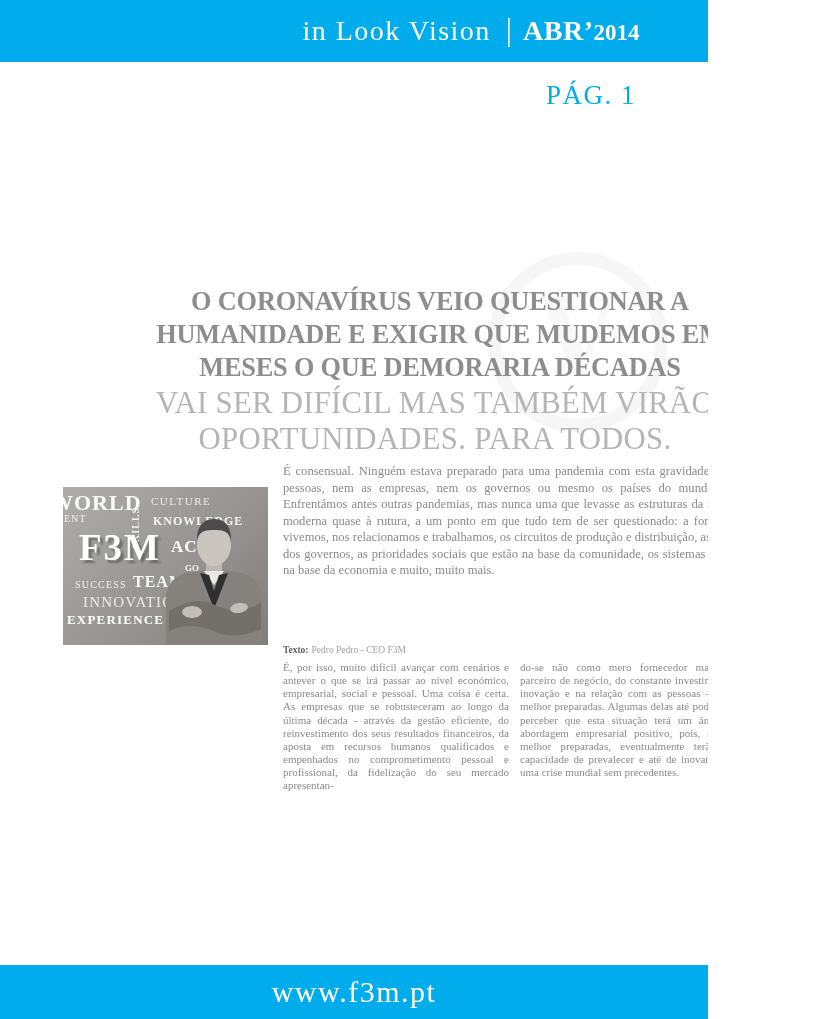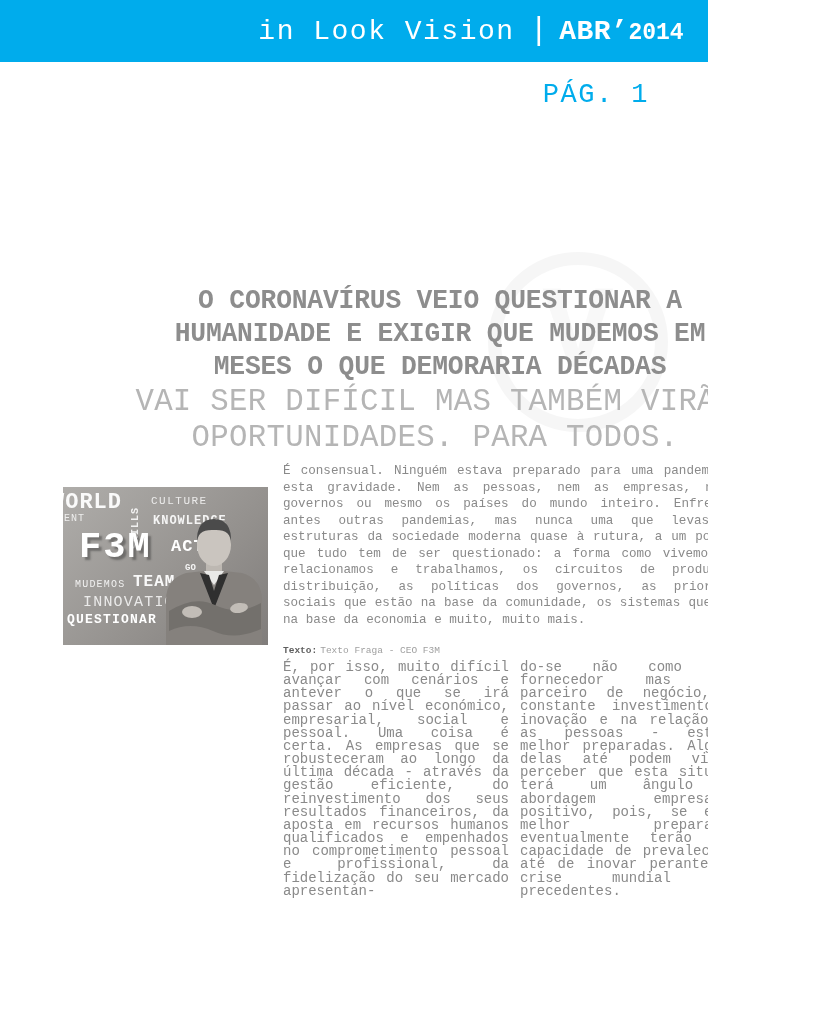--- a/index.html
+++ b/index.html
@@ -1,37 +1,37 @@
 <!DOCTYPE html>
 <html lang="pt"><head>
 <meta charset="utf-8">
 <style>
   :root{ --accent:#00ACEC; }
   html,body{ margin:0; padding:0; background:#fff; }
   .page{
     position:relative; width:708px; height:1019px; background:#fff;
-    overflow:hidden; font-family:Liberation Mono, monospace;
+    overflow:hidden; font-family:Liberation Serif, serif;
     -webkit-font-smoothing:antialiased;
   }
 
   
   .top-band{
     position:absolute; top:0; left:0; width:100%; height:62px;
     background:var(--accent); color:#fff;
     display:flex; align-items:center; justify-content:center;
     padding-left:234px; box-sizing:border-box;
   }
   .top-band .brand{ font-size:28px; letter-spacing:1.5px; }
   .top-band .sep{ font-size:31px; font-weight:300; margin:0 11px 2px 15px; }
   .top-band .issue{ font-size:28px; font-weight:bold; letter-spacing:.5px; }
   .top-band .year{ font-size:23px; font-weight:bold; margin-top:3px; }
 
   
   .page-label{
-    position:absolute; top:80px; right:59px;
+    position:absolute; top:80px; right:72px;
     color:var(--accent); font-size:27px; letter-spacing:1.5px; font-weight:400;
   }
 
   
   .watermark{
     position:absolute; left:488px; top:252px; width:180px; height:180px;
     border-radius:50%; border:13px solid rgba(130,130,130,.07); box-sizing:border-box;
   }
   .watermark span{
     position:absolute; left:50%; top:50%; transform:translate(-50%,-55%);
@@ -80,21 +80,21 @@
     position:absolute; left:283px; top:463px; width:474px;
     font-size:12.6px; line-height:16.55px; text-align:justify; color:#8A8A8A;
   }
   .byline{ position:absolute; left:283px; top:645px; font-size:9.5px; color:#A0A0A0; }
   .byline .lbl{ font-weight:bold; color:#5F5F5F; margin-right:3px;text-align:right; }
 
   
   .body-cols{
     position:absolute; left:283px; top:661px; width:463px;
     display:flex; gap:11px;
-    font-size:14px; line-height:13.15px; text-align:justify; color:#8A8A8A;
+    font-size:11px; line-height:13.15px; text-align:justify; color:#8A8A8A;
   }
   .body-cols .col{ flex:1; }
 
   
   .bottom-band{
     position:absolute; left:0; bottom:0; width:100%; height:54px;
     background:var(--accent); color:#fff;
     display:flex; align-items:center; justify-content:center;
     font-size:30px; letter-spacing:1.5px; font-weight:300;
   }
@@ -130,42 +130,45 @@
 
   <div class="photo">
     <span class="word w-world">WORLD</span>
     <span class="word w-skills">SKILLS</span>
     <span class="word w-culture">CULTURE</span>
     <span class="word w-ent">ENT</span>
     <span class="word w-knowledge">KNOWLEDGE</span>
     <span class="word w-f3m">F3M</span>
     <span class="word w-act">ACT</span>
     <span class="word w-go">GO</span>
-    <span class="word w-success">MUDEMOS</span>
+    <span class="word w-success">SUCCESS</span>
     <span class="word w-team">TEAM</span>
     <span class="word w-innovation">INNOVATION</span>
-    <span class="word w-experience">QUESTIONAR</span>
+    <span class="word w-experience">EXPERIENCE</span>
     <svg width="205" height="158" viewBox="0 0 205 158" aria-hidden="true">
       <rect x="143" y="70" width="16" height="18" fill="#bdb8b2"></rect>
       <ellipse cx="151" cy="58" rx="17" ry="21" fill="#cac5bf"></ellipse>
       <path d="M134,56 Q133,32 151,32 Q169,32 168,56 Q168,42 151,43 Q134,42 134,56 Z" fill="#4b4b4b"></path>
       <path d="M103,158 L103,113 Q103,92 123,86 L141,84 L151,100 L161,84 L179,86 Q199,92 199,113 L199,158 Z" fill="#85817d"></path>
       <polygon points="141,84 161,84 151,98" fill="#e9e9e7"></polygon>
       <polygon points="137,86 146,88 151,104 156,88 165,86 151,122" fill="#2f2f2f"></polygon>
       <path d="M106,124 Q132,108 152,118 Q174,129 198,116 L198,142 Q172,154 150,144 Q127,134 106,144 Z" fill="#73706c"></path>
       <ellipse cx="129" cy="125" rx="10" ry="6" fill="#c2bdb7"></ellipse>
       <ellipse cx="176" cy="121" rx="9" ry="5" fill="#c2bdb7" transform="rotate(-8 176 121)"></ellipse>
     </svg>
   </div>
 
   <div class="intro">É consensual. Ninguém estava preparado para uma pandemia com esta gravidade. Nem as pessoas, nem as empresas, nem os governos ou mesmo os países do mundo inteiro. Enfrentámos antes outras pandemias, mas nunca uma que levasse as estruturas da sociedade moderna quase à rutura, a um ponto em que tudo tem de ser questionado: a forma como vivemos, nos relacionamos e trabalhamos, os circuitos de produção e distribuição, as políticas dos governos, as prioridades sociais que estão na base da comunidade, os sistemas que estão na base da economia e muito, muito mais.</div>
 
   <div class="byline">
-    <span class="lbl">Texto:</span><span>Texto Fraga - CEO F3M</span>
+    <span class="lbl">Texto:</span><span>Pedro Pedro - CEO F3M</span>
   </div>
 
   <div class="body-cols">
     <div class="col">É, por isso, muito difícil avançar com cenários e antever o que se irá passar ao nível económico, empresarial, social e pessoal. Uma coisa é certa. As empresas que se robusteceram ao longo da última década - através da gestão eficiente, do reinvestimento dos seus resultados financeiros, da aposta em recursos humanos qualificados e empenhados no comprometimento pessoal e profissional, da fidelização do seu mercado apresentan-</div>
     <div class="col">do-se não como mero fornecedor mas como parceiro de negócio, do constante investimento na inovação e na relação com as pessoas - estarão melhor preparadas. Algumas delas até podem vir a perceber que esta situação terá um ângulo de abordagem empresarial positivo, pois, se estão melhor preparadas, eventualmente terão mais capacidade de prevalecer e até de inovar perante uma crise mundial sem precedentes.</div>
   </div>
 
+  <div class="bottom-band">
+    <span>www.f3m.pt</span>
+  </div>
 
 </div>
 
 </body></html>

